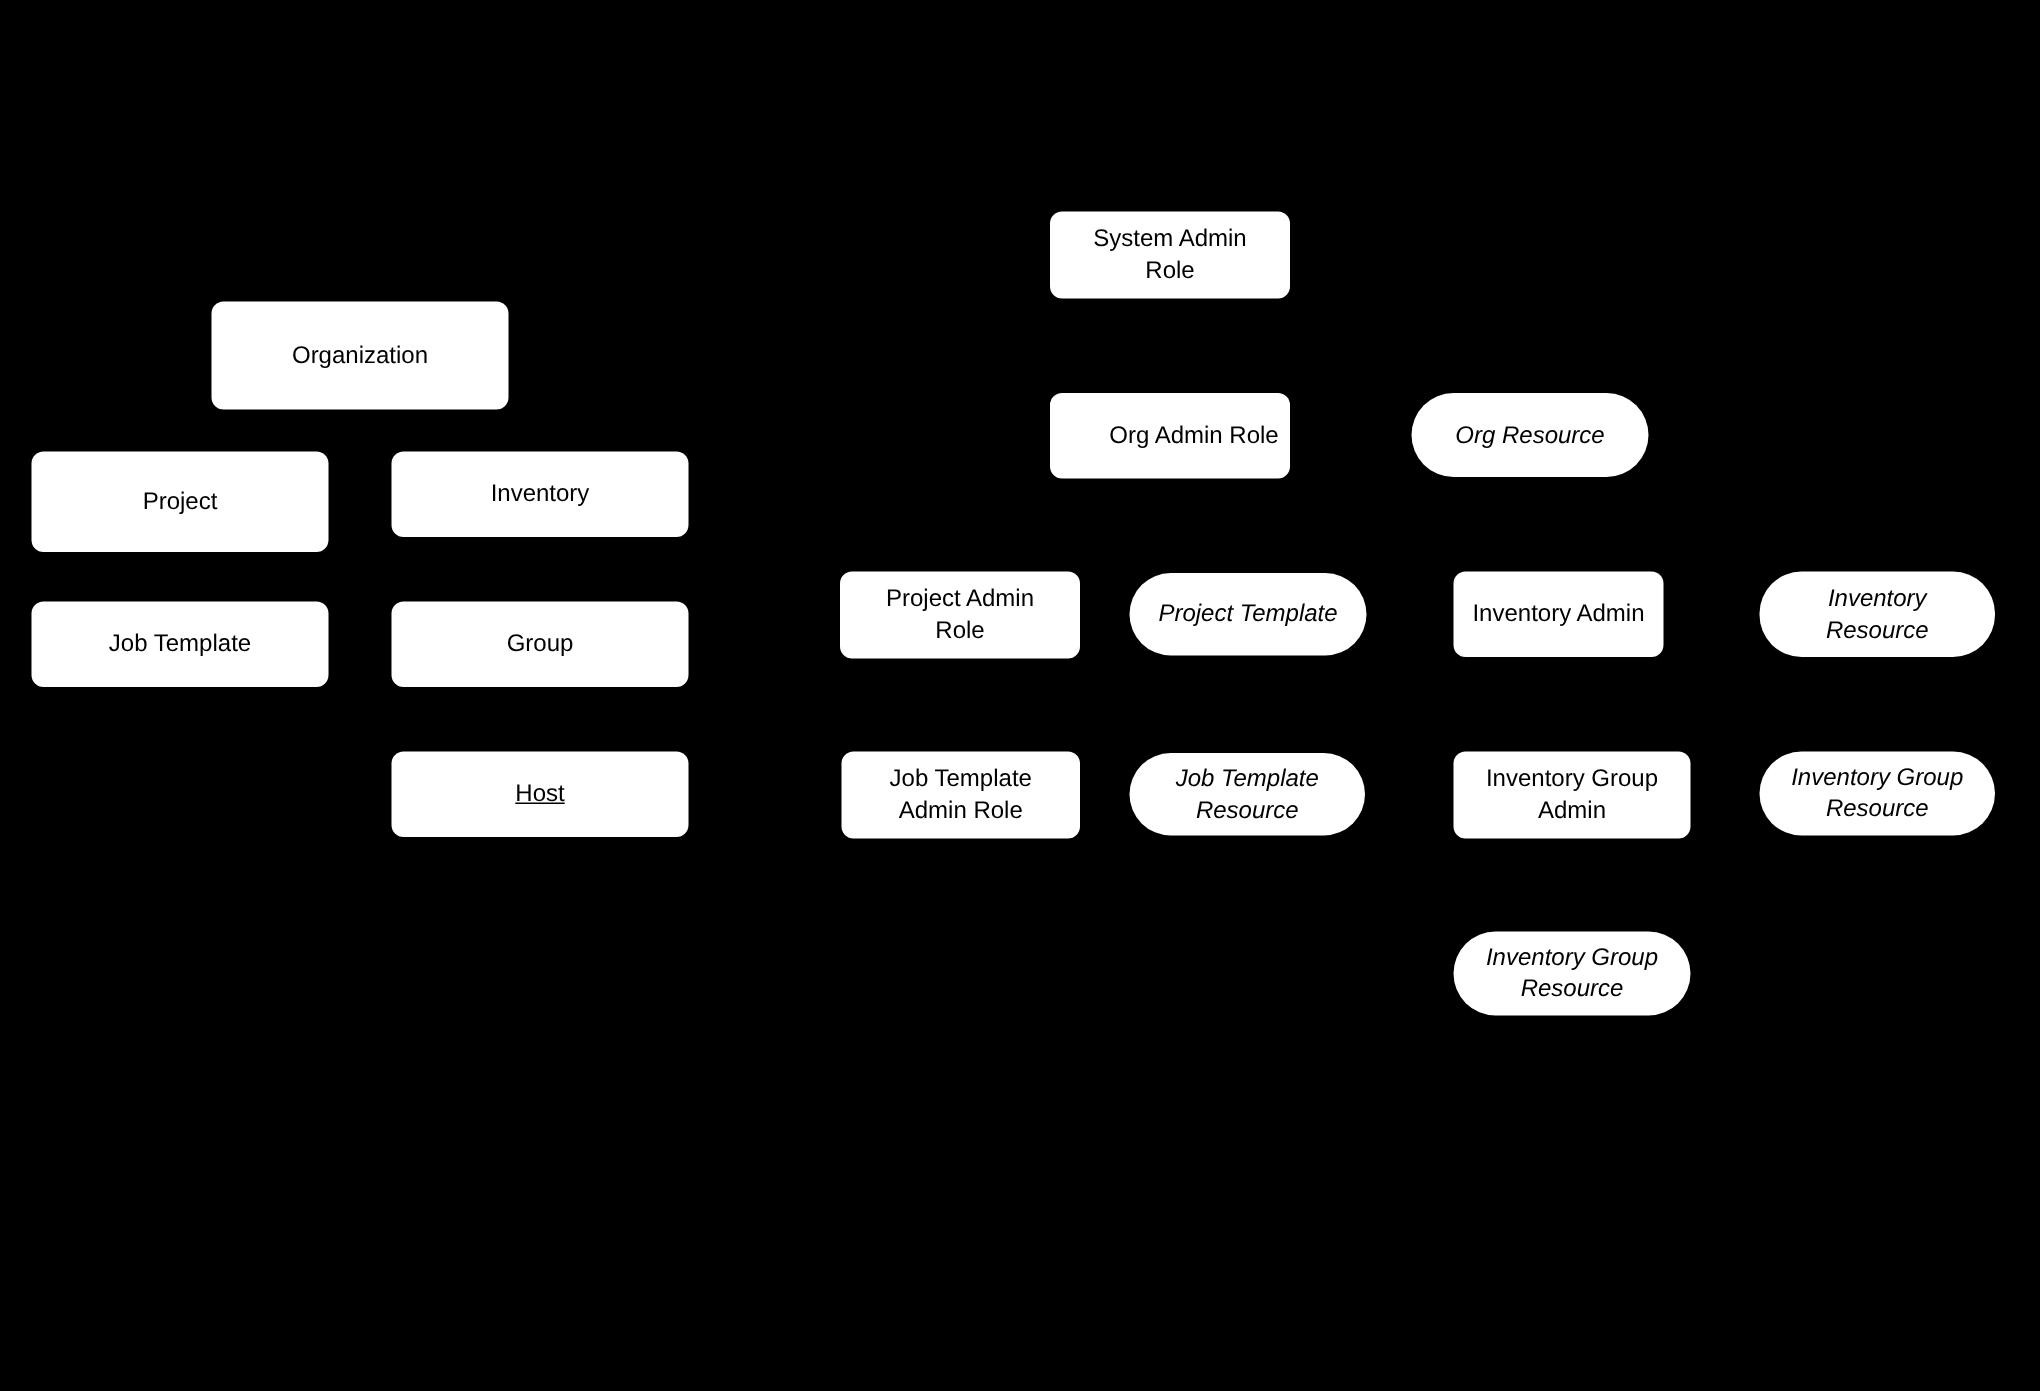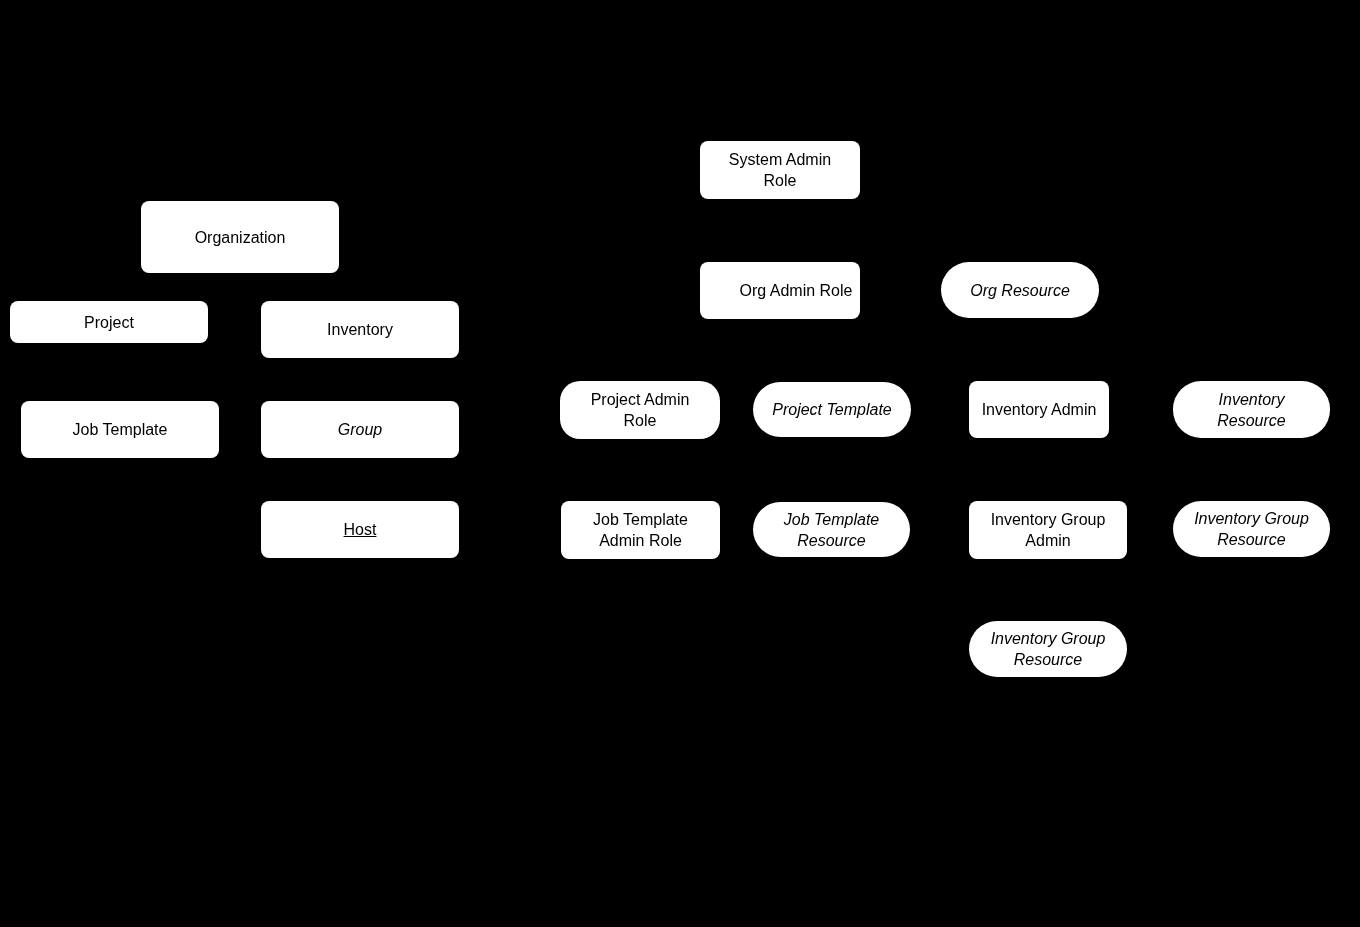--- a/index.html
+++ b/index.html
@@ -42,46 +42,46 @@
     font-style: italic;
   }
 </style>
 </head>
 <body style="background: rgb(0, 0, 0);">
 
 <div class="canvas">
     <div class="node rect" style="left: 141px; top: 201px; width: 198px; height: 72px;">
       <span class="label">Organization</span>
     </div>
-    <div class="node rect" style="left: 10px; top: 301px; width: 198px; height: 42px;">
+    <div class="node rect" style="left: 21px; top: 301px; width: 198px; height: 67px;">
       <span class="label">Project</span>
     </div>
     <div class="node rect" style="left: 261px; top: 301px; width: 198px; height: 57px;">
       <span class="label">Inventory</span>
     </div>
     <div class="node rect" style="left: 21px; top: 401px; width: 198px; height: 57px;">
       <span class="label">Job Template</span>
     </div>
-    <div class="node rect" style="left: 261px; top: 401px; width: 198px; height: 57px; font-style: italic;">
+    <div class="node rect" style="left: 261px; top: 401px; width: 198px; height: 57px;">
       <span class="label">Group</span>
     </div>
     <div class="node rect" style="left: 261px; top: 501px; width: 198px; height: 57px; text-decoration: underline;">
       <span class="label">Host</span>
     </div>
     <div class="node rect" style="left: 700px; top: 141px; width: 160px; height: 58px;">
       <span class="label">System Admin
 Role</span>
     </div>
     <div class="node rect" style="left: 700px; top: 262px; width: 160px; height: 57px; padding-left: 32px;">
       <span class="label">Org Admin Role</span>
     </div>
     <div class="node stadium" style="left: 941px; top: 262px; width: 158px; height: 56px;">
       <span class="label">Org Resource</span>
     </div>
-    <div class="node rect" style="left: 560px; top: 381px; width: 160px; height: 58px; border-radius: 20px;">
+    <div class="node rect" style="left: 560px; top: 381px; width: 160px; height: 58px;">
       <span class="label">Project Admin
 Role</span>
     </div>
     <div class="node stadium" style="left: 753px; top: 382px; width: 158px; height: 55px;">
       <span class="label">Project Template</span>
     </div>
     <div class="node rect" style="left: 969px; top: 381px; width: 140px; height: 57px;">
       <span class="label">Inventory Admin</span>
     </div>
     <div class="node stadium" style="left: 1173px; top: 381px; width: 157px; height: 57px;">

